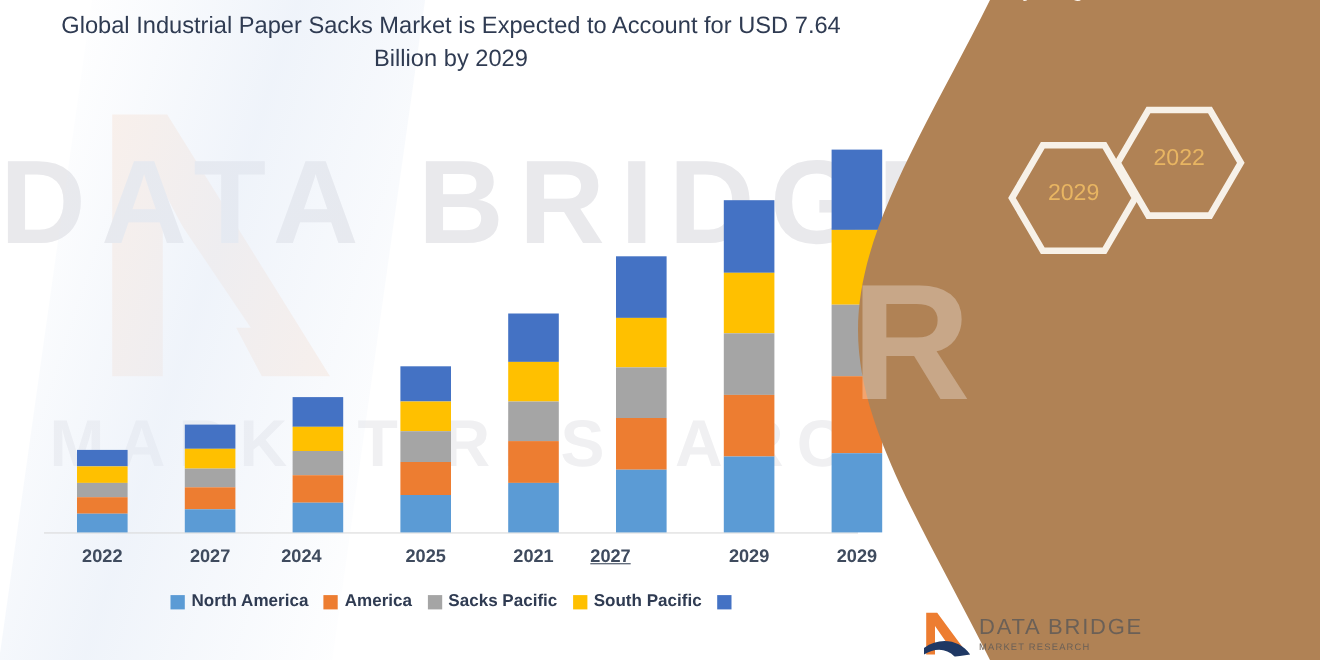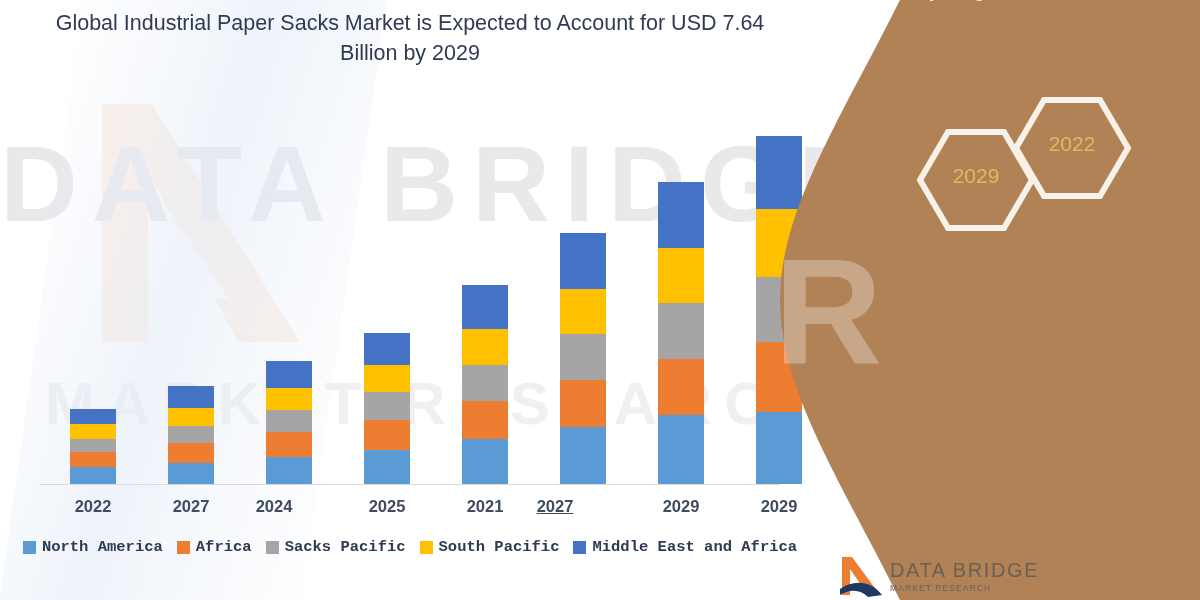--- a/index.html
+++ b/index.html
@@ -45,21 +45,21 @@
   .seg.ap  { background: #a5a5a5; }
   .seg.sa  { background: #ffc000; }
   .seg.mea { background: #4472c4; }
 
   .xlabel { position: absolute; top: 497px; width: 80px; text-align: center;
             color: #3f4b5e; font-size: 16.5px; font-weight: 700; }
 
   
   .legend { position: absolute; left: 0; top: 538px; width: 820px;
             display: flex; justify-content: center; align-items: center; gap: 14px; }
-  .legend-item { display: flex; align-items: center; gap: 6px; font-family: Liberation Mono, monospace; }
+  .legend-item { display: flex; align-items: center; gap: 6px; }
   .legend-swatch { width: 13px; height: 13px; display: inline-block; }
   .legend-label { color: #2f3b52; font-size: 15.5px; font-weight: 700; white-space: nowrap; }
 
   
   .right-panel { position: absolute; right: 0; top: 0; width: 420px; height: 600px; overflow: hidden; }
   .right-panel .shape { position: absolute; inset: 0; }
   .right-content { position: absolute; inset: 0; }
 
   .right-title { position: absolute; left: 20px; top: -26px; width: 400px; text-align: center;
                  color: #fdf6ef; font-size: 21.5px; line-height: 30px; font-weight: 400; }
@@ -173,33 +173,32 @@
         </div>
     </div>
 
     <div class="legend" id="legend">
         <div class="legend-item">
           <span class="legend-swatch" style="background: rgb(91, 155, 213);"></span>
           <span class="legend-label">North America</span>
         </div>
         <div class="legend-item">
           <span class="legend-swatch" style="background: rgb(237, 125, 49);"></span>
-          <span class="legend-label">Africa</span>
+          <span class="legend-label">America</span>
         </div>
         <div class="legend-item">
           <span class="legend-swatch" style="background: rgb(165, 165, 165);"></span>
           <span class="legend-label">Sacks Pacific</span>
         </div>
         <div class="legend-item">
           <span class="legend-swatch" style="background: rgb(255, 192, 0);"></span>
           <span class="legend-label">South Pacific</span>
         </div>
         <div class="legend-item">
           <span class="legend-swatch" style="background: rgb(68, 114, 196);"></span>
-          <span class="legend-label">Middle East and Africa</span>
         </div>
       </div>
   </div>
 
   <div class="right-panel">
     <svg class="shape" viewBox="0 0 420 600" preserveAspectRatio="none">
       <path d="M120 0 C 60 120, 0 210, 0 300 C 0 390, 60 480, 120 600 L 420 600 L 420 0 Z" fill="#b08255"></path>
     </svg>
 
     <div class="r-wm">R</div>

